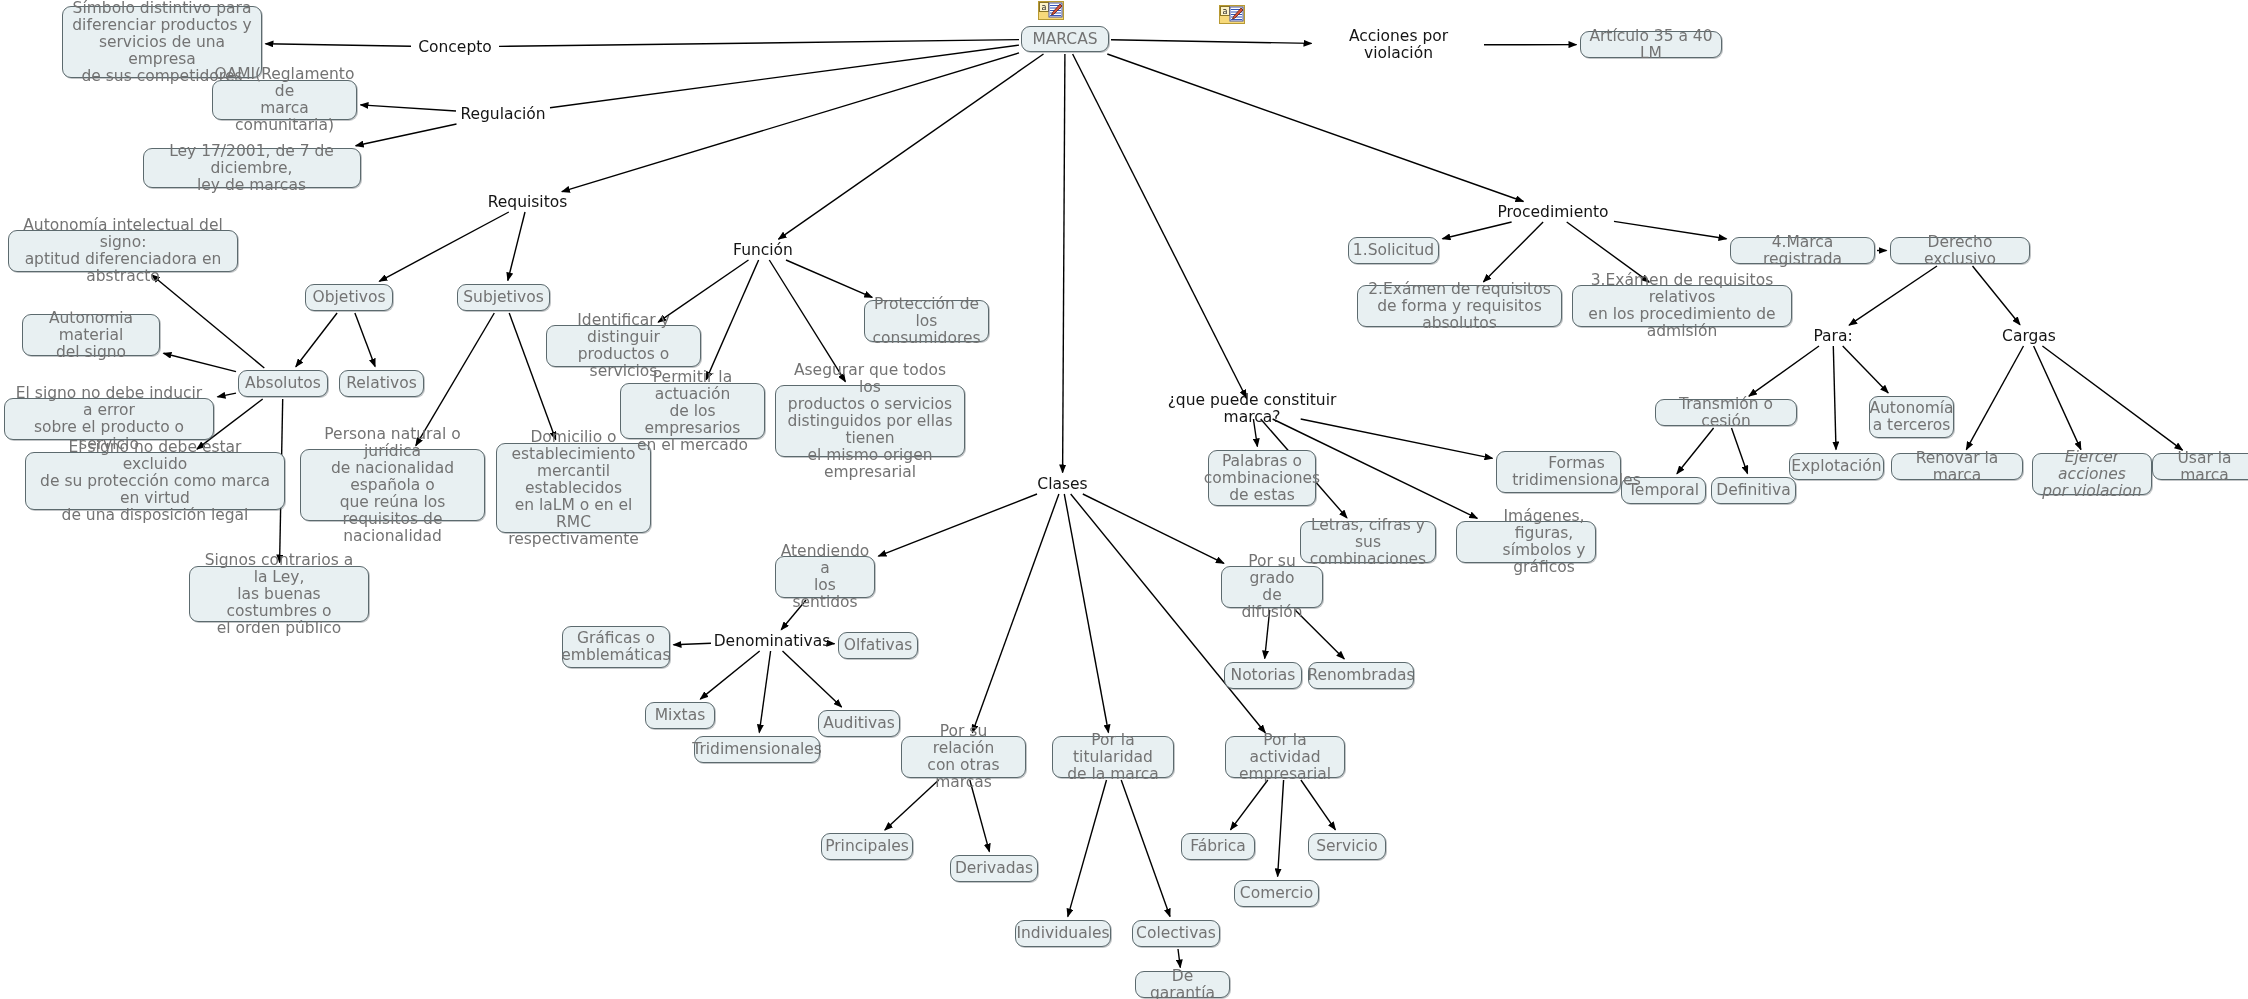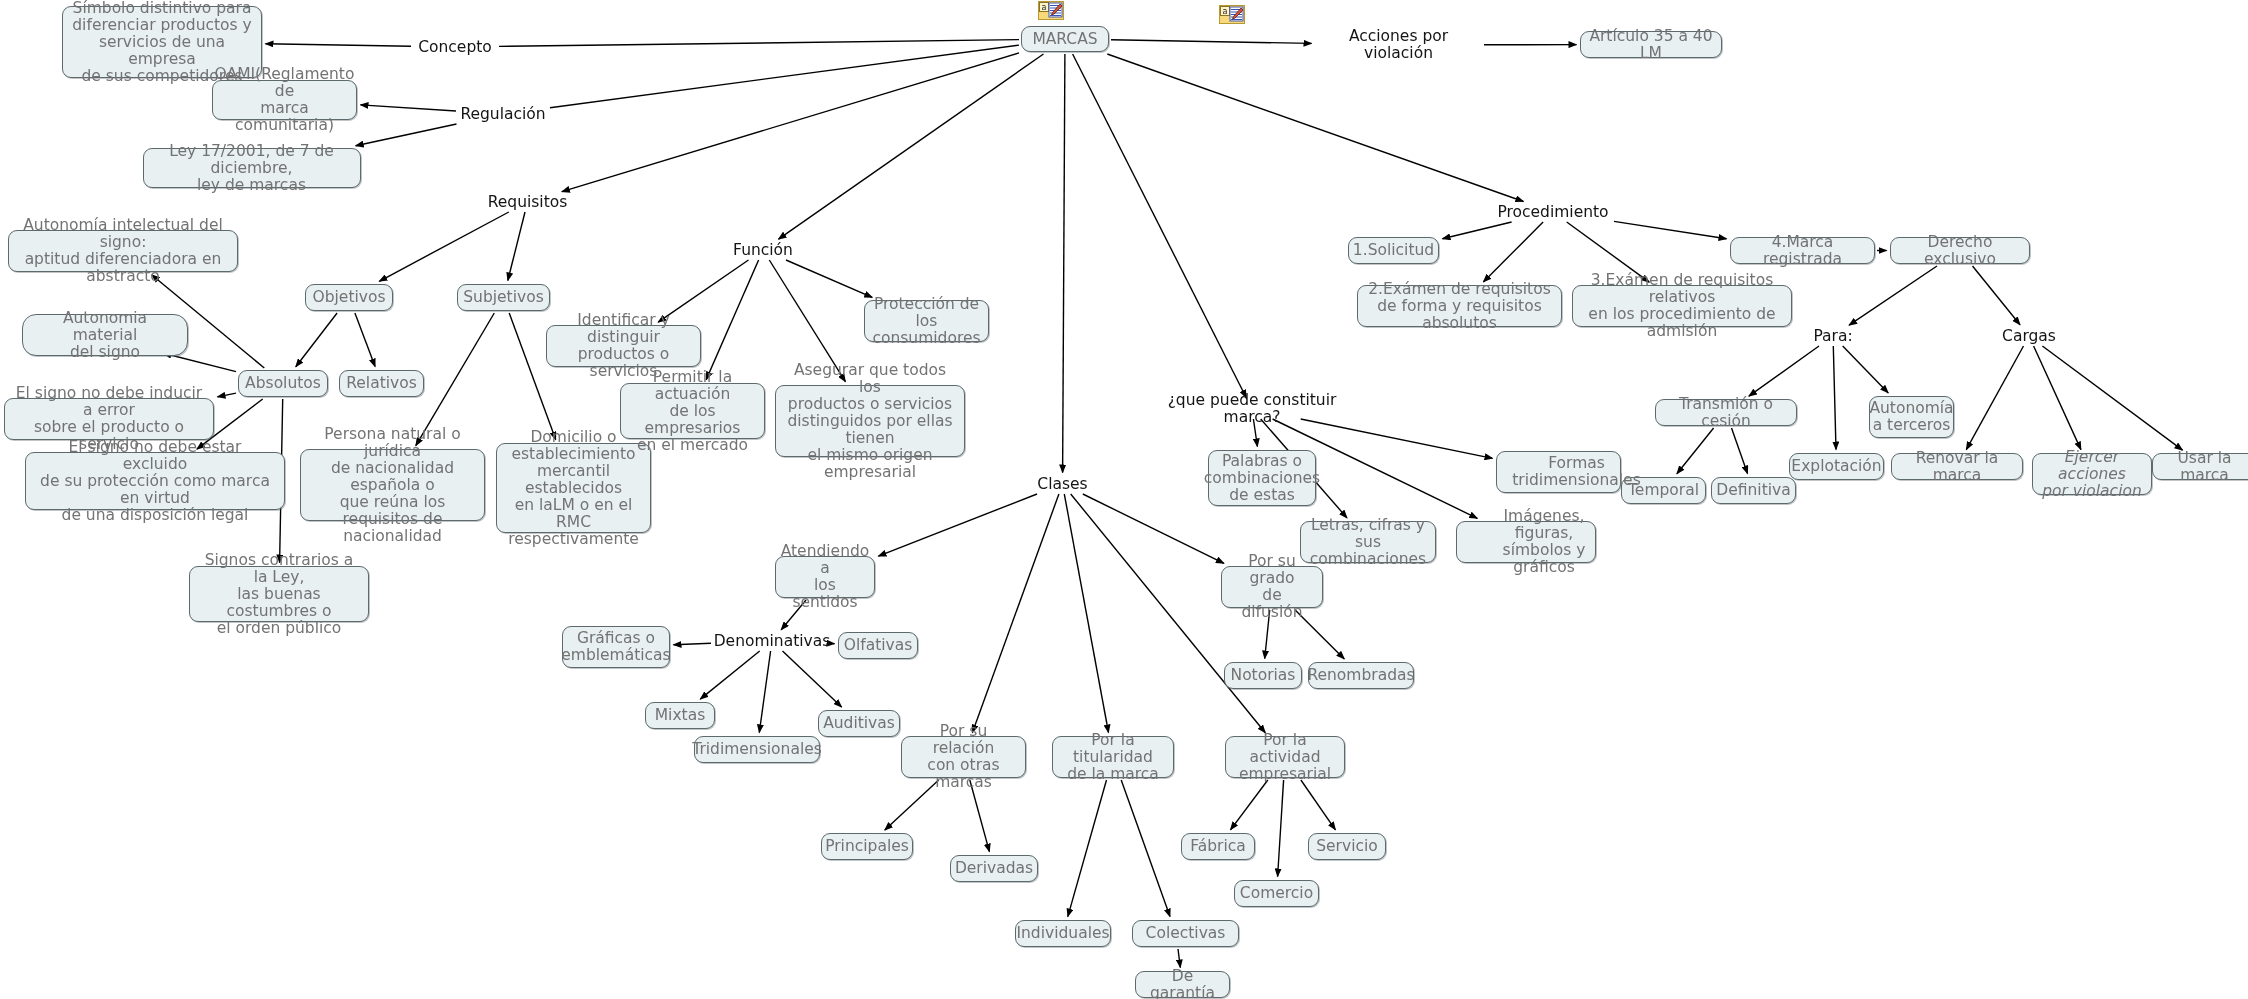--- a/index.html
+++ b/index.html
@@ -142,21 +142,21 @@
 ley de marcas</div>
       <div class="plain" style="left: 1316px; top: 36px; width: 165px; height: 18px;">Acciones por violación</div>
       <div class="node" style="left: 1580px; top: 31px; width: 142px; height: 27px;">Artículo 35 a 40 LM</div>
       <div class="plain" style="left: 485px; top: 193px; width: 85px; height: 18px;">Requisitos</div>
       <div class="node" style="left: 305px; top: 284px; width: 88px; height: 27px;">Objetivos</div>
       <div class="node" style="left: 457px; top: 284px; width: 93px; height: 27px;">Subjetivos</div>
       <div class="node" style="left: 238px; top: 370px; width: 90px; height: 27px;">Absolutos</div>
       <div class="node" style="left: 339px; top: 370px; width: 85px; height: 27px;">Relativos</div>
       <div class="node" style="left: 8px; top: 230px; width: 230px; height: 42px;">Autonomía intelectual del signo:
 aptitud diferenciadora en abstracto</div>
-      <div class="node" style="left: 22px; top: 314px; width: 166px; height: 42px; border-radius: 14px;">Autonomia material
+      <div class="node" style="left: 22px; top: 314px; width: 138px; height: 42px;">Autonomia material
 del signo</div>
       <div class="node" style="left: 4px; top: 398px; width: 210px; height: 42px;">El signo no debe inducir a error
 sobre el producto o servicio</div>
       <div class="node" style="left: 25px; top: 452px; width: 260px; height: 58px;">El signo no debe estar excluido
 de su protección como marca en virtud
 de una disposición legal</div>
       <div class="node" style="left: 189px; top: 566px; width: 180px; height: 56px;">Signos contrarios a la Ley,
 las buenas costumbres o
 el orden público</div>
       <div class="node" style="left: 300px; top: 449px; width: 185px; height: 72px;">Persona natural o jurídica
@@ -220,21 +220,21 @@
       <div class="node" style="left: 645px; top: 702px; width: 70px; height: 27px;">Mixtas</div>
       <div class="node" style="left: 694px; top: 736px; width: 126px; height: 27px;">Tridimensionales</div>
       <div class="node" style="left: 818px; top: 710px; width: 82px; height: 27px;">Auditivas</div>
       <div class="node" style="left: 901px; top: 736px; width: 125px; height: 42px;">Por su relación
 con otras marcas</div>
       <div class="node" style="left: 821px; top: 833px; width: 92px; height: 27px;">Principales</div>
       <div class="node" style="left: 950px; top: 855px; width: 88px; height: 27px;">Derivadas</div>
       <div class="node" style="left: 1052px; top: 736px; width: 122px; height: 42px;">Por la titularidad
 de la marca</div>
       <div class="node" style="left: 1015px; top: 920px; width: 96px; height: 27px;">Individuales</div>
-      <div class="node" style="left: 1132px; top: 920px; width: 107px; height: 27px;">Colectivas</div>
+      <div class="node" style="left: 1132px; top: 920px; width: 88px; height: 27px;">Colectivas</div>
       <div class="node" style="left: 1135px; top: 971px; width: 95px; height: 27px;">De garantía</div>
       <div class="node" style="left: 1225px; top: 736px; width: 120px; height: 42px;">Por la actividad
 empresarial</div>
       <div class="node" style="left: 1181px; top: 833px; width: 74px; height: 27px;">Fábrica</div>
       <div class="node" style="left: 1234px; top: 880px; width: 85px; height: 27px;">Comercio</div>
       <div class="node" style="left: 1308px; top: 833px; width: 78px; height: 27px;">Servicio</div>
       <div class="node" style="left: 1221px; top: 566px; width: 102px; height: 42px;">Por su grado
 de difusión</div>
       <div class="node" style="left: 1224px; top: 662px; width: 78px; height: 27px;">Notorias</div>
       <div class="node" style="left: 1308px; top: 662px; width: 106px; height: 27px;">Renombradas</div>

